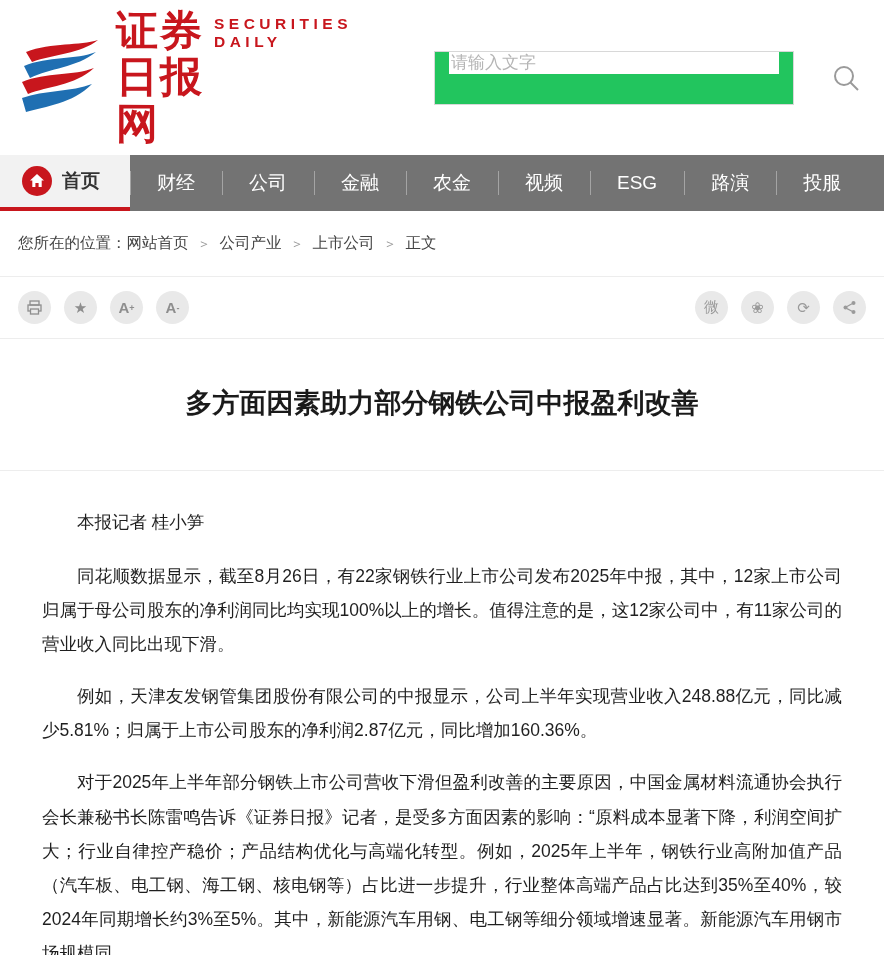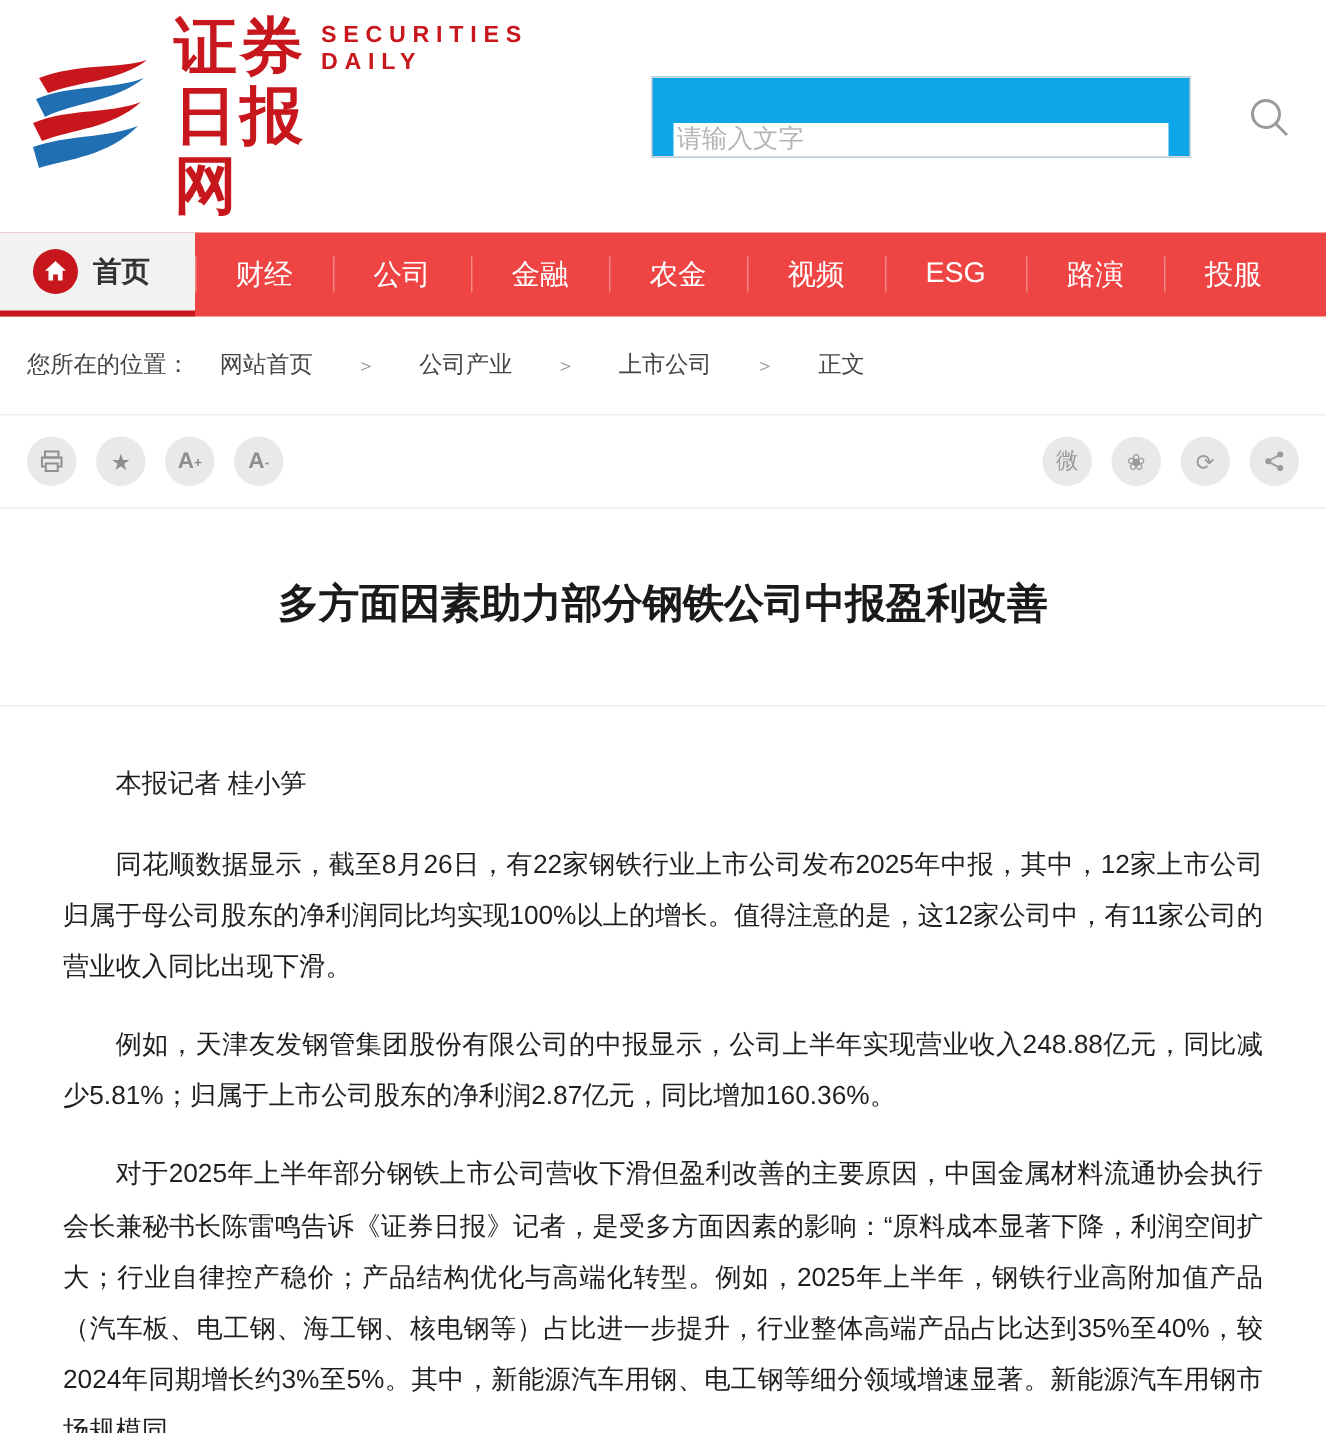--- a/index.html
+++ b/index.html
@@ -39,23 +39,23 @@
   }
   .search-area {
     margin-left: 82px;
     display: flex;
     align-items: center;
   }
   .search-box {
     width: 360px;
     height: 54px;
     border: 1px solid #d8d8d8;
-    background: #0ea5e9;
-    display: flex;
-    align-items: flex-end;
+    background: #22c55e;
+    display: flex;
+    align-items: flex-start;
     padding: 0 14px;
   }
   .search-box input {
     border: 0;
     outline: none;
     width: 100%;
     font-size: 17px;
     color: #333;
     font-family: "Liberation Sans", sans-serif;
   }
@@ -64,21 +64,21 @@
     margin-left: 32px;
     width: 40px; height: 40px;
     display: flex; align-items: center; justify-content: center;
     cursor: pointer;
     background: none; border: 0; padding: 0;
   }
 
   
   .nav {
     height: 56px;
-    background: #ef4444;
+    background: #737373;
     display: flex;
     align-items: stretch;
     color: #fff;
   }
   .nav-item {
     display: flex;
     align-items: center;
     justify-content: center;
     gap: 10px;
     padding: 16px 27px;
@@ -112,21 +112,20 @@
 
   
   .breadcrumb {
     height: 66px;
     display: flex;
     align-items: center;
     padding: 0 18px;
     font-size: 15.5px;
     color: #444;
     border-bottom: 1px solid #ededed;
-    gap: 20px;
   }
   .breadcrumb .label { color: #444; }
   .breadcrumb a { color: #444; text-decoration: none; cursor: pointer; }
   .breadcrumb .sep { color: #9a9a9a; margin: 0 9px; font-size: 13px; }
 
   
   .toolrow {
     height: 62px;
     display: flex;
     align-items: center;

